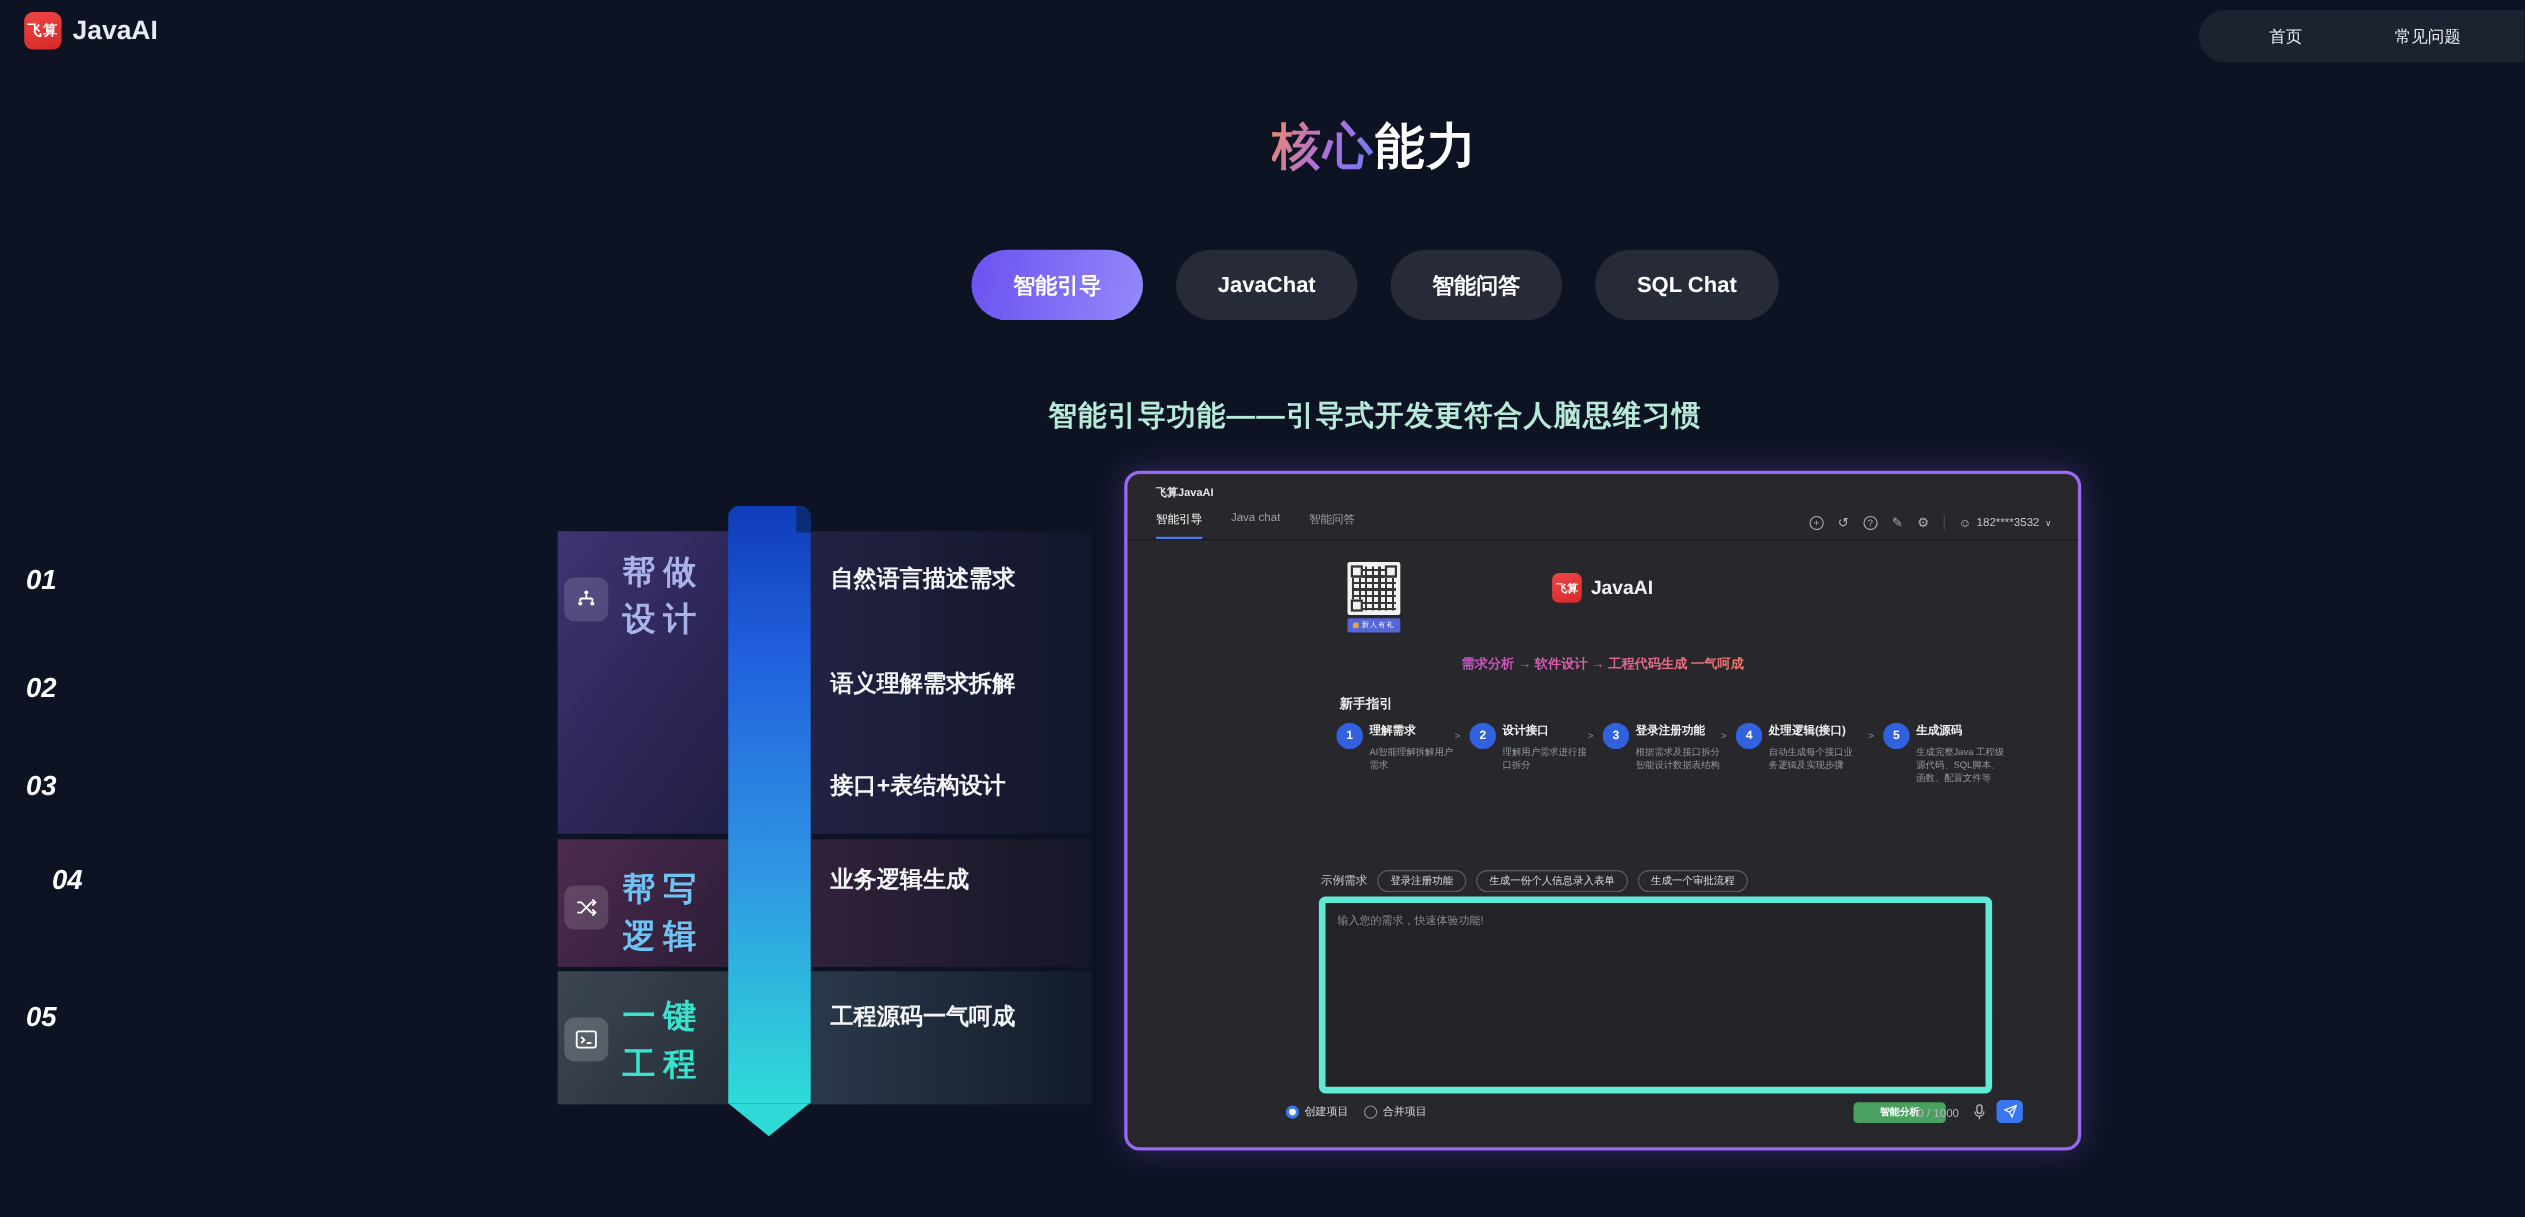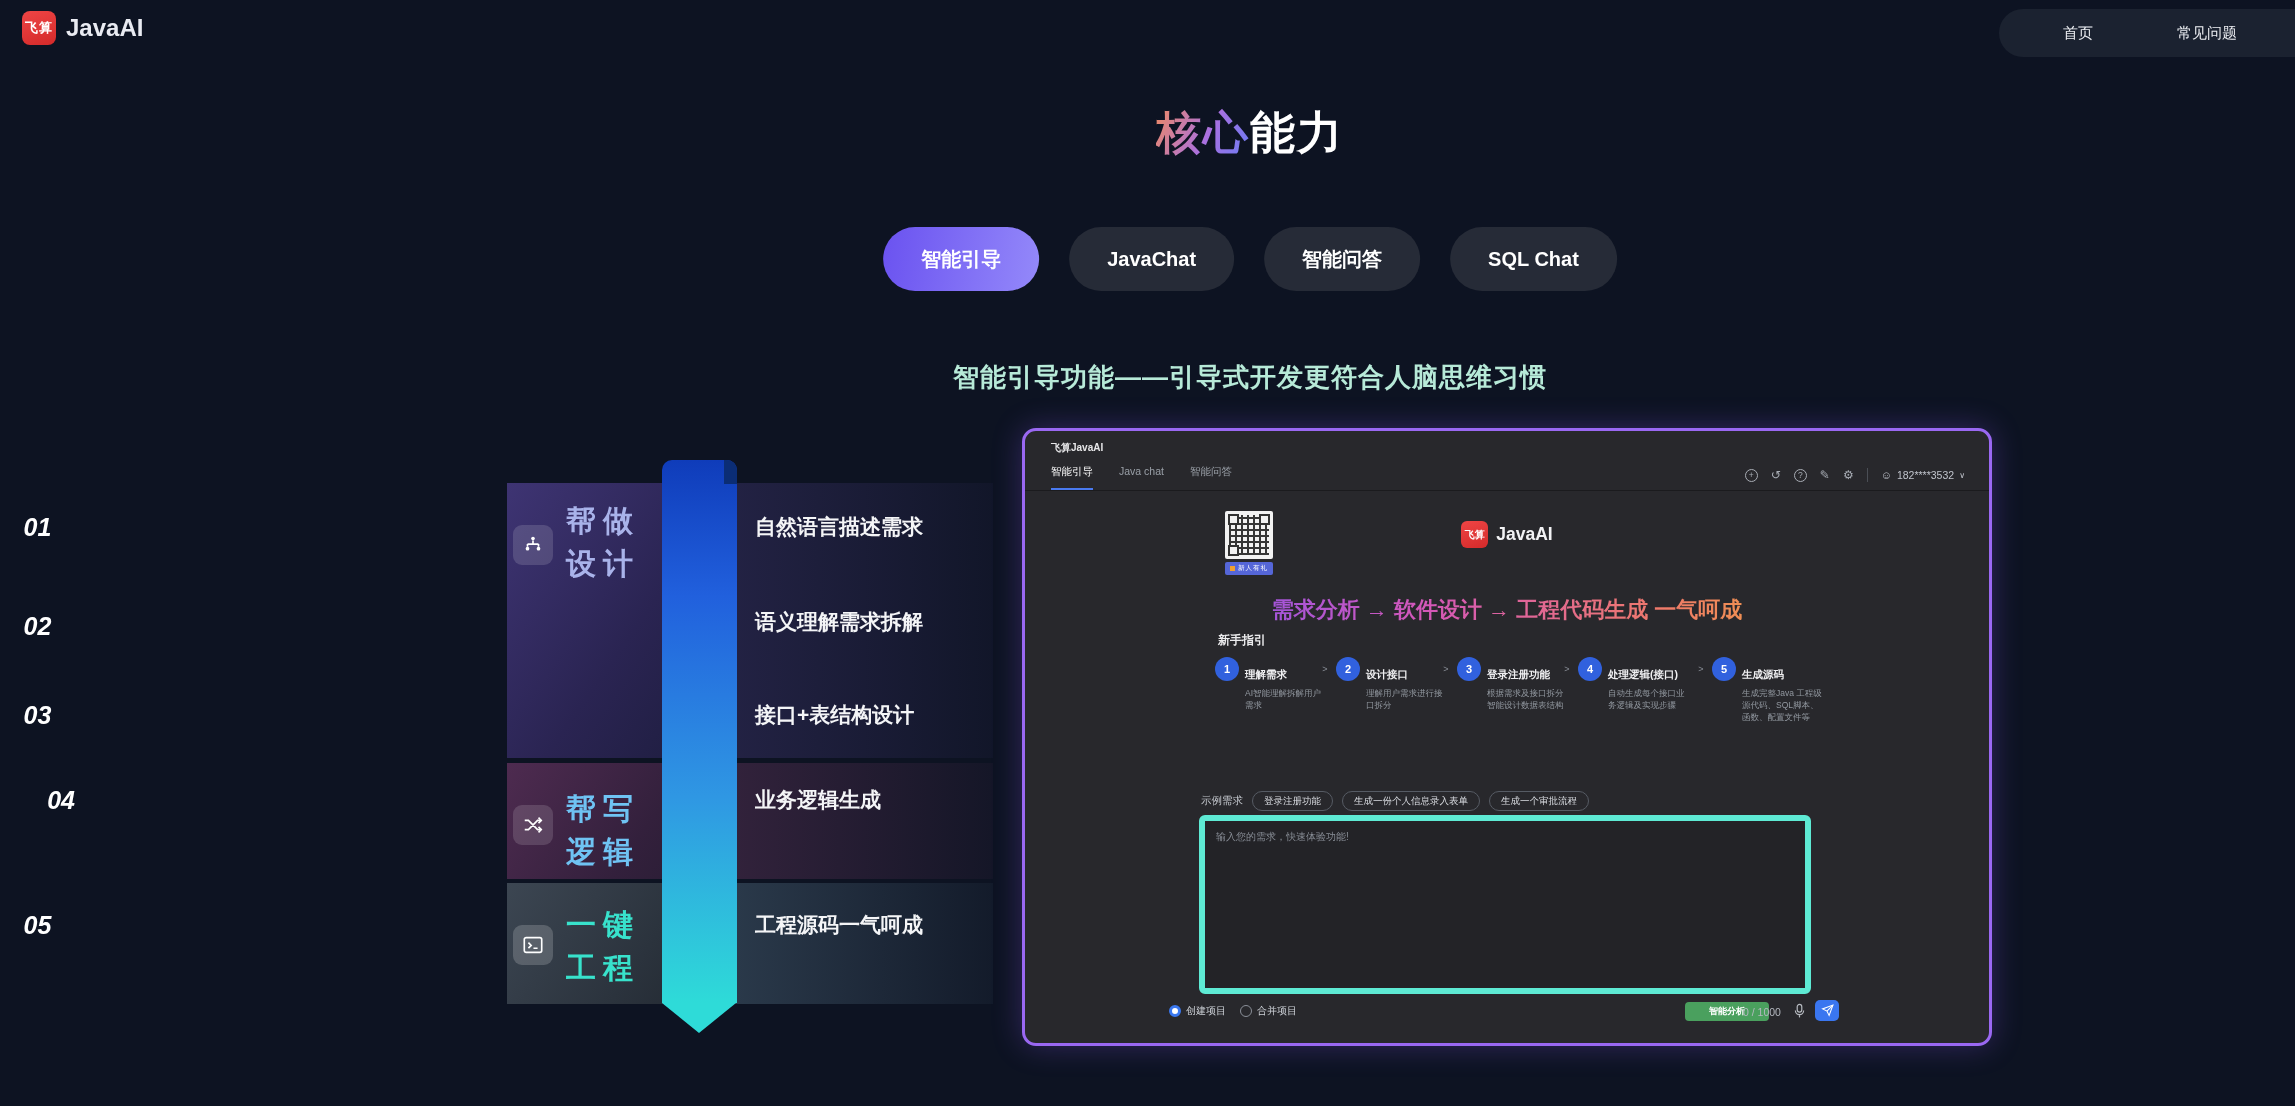--- a/index.html
+++ b/index.html
@@ -44,21 +44,21 @@
     border-radius:10px 10px 0 0;
     background:linear-gradient(180deg,#0f3cba 0%,#2160dd 25%,#2f97e3 62%,#2edbd8 100%); }
   .ribbon-fold { position:absolute; right:0; top:0; width:13px; height:24px; background:#0b2d75; border-radius:0 10px 0 0; }
   .rib-num { position:absolute; width:75px; text-align:center; color:#fff; font-size:25px; font-weight:bold;
     font-style:italic; line-height:28px; }
   .rib-arrow { position:absolute; left:662px; top:1003px; width:0; height:0; z-index:2;
     border-left:37.5px solid transparent; border-right:37.5px solid transparent; border-top:30px solid #2edbd8; }
   .row-label { position:absolute; left:755px; font-size:21px; font-weight:bold; color:#f4f5f7; line-height:28px; z-index:3; }
 
   
-  .app-window { position:absolute; left:1022px; top:428px; width:970px; height:618px; background:#28282c;
+  .app-window { position:absolute; left:1022px; top:428px; width:870px; height:618px; background:#28282c;
     border:3px solid #9a68f2; border-radius:14px; box-shadow:0 0 30px rgba(140,90,240,.30); z-index:4; }
   .aw-title { position:absolute; left:26px; top:10px; font-size:10px; font-weight:bold; color:#e6e6e8; }
   .aw-tabs { position:absolute; left:26px; top:34px; display:flex; gap:26px; }
   .aw-tab { font-size:10.5px; color:#9aa0a8; padding-bottom:9px; cursor:default; }
   .aw-tab.active { color:#fff; border-bottom:2px solid #4a7af0; }
   .aw-divider { position:absolute; left:0; right:0; top:59px; height:1px; background:#1b1b1e; }
   .aw-toolbar { position:absolute; right:24px; top:36px; display:flex; align-items:center; gap:13px; color:#a8adb5; }
   .mini-ic { font-size:12px; line-height:14px; }
   .mini-circ { width:13px; height:13px; border:1px solid #a8adb5; border-radius:50%;
     display:inline-flex; align-items:center; justify-content:center; font-size:8.5px; line-height:1; }
@@ -78,31 +78,31 @@
   .qr-cap { position:absolute; left:200px; top:131px; width:48px; height:13px; background:#5566d8; border-radius:2px;
     display:flex; align-items:center; justify-content:center; gap:3px; }
   .qr-cap .dot { width:5px; height:5px; background:#f0a030; }
   .qr-cap .txt { font-size:6.5px; color:#fff; letter-spacing:1px; }
 
   .aw-logo { position:absolute; left:0; right:0; top:90px; display:flex; align-items:center; justify-content:center; gap:8px; }
   .aw-logo-badge { width:27px; height:27px; background:linear-gradient(160deg,#ef4545,#d42a2a); border-radius:6px;
     display:flex; align-items:center; justify-content:center; color:#fff; font-weight:bold; font-size:10px; }
   .aw-logo-text { font-size:17.5px; font-weight:bold; color:#f2f2f4; }
 
-  .flow-line { position:absolute; left:0; right:0; top:164px; text-align:center; font-size:22px; font-weight:bold;
+  .flow-line { position:absolute; left:0; right:0; top:164px; text-align:center; font-size:12px; font-weight:bold;
     background:linear-gradient(90deg,#8e54e8 18%,#d558b8 42%,#ef7a6a 66%,#f0a040 82%);
     -webkit-background-clip:text; background-clip:text; color:transparent; }
 
   .guide-title { position:absolute; left:193px; top:201px; font-size:12px; font-weight:bold; color:#ececee; }
   .guide { position:absolute; left:190px; top:226px; width:610px; display:flex; align-items:flex-start; }
   .gstep { position:relative; width:99px; padding-left:30px; }
   .gstep.wide { width:112px; }
   .gcircle { position:absolute; left:0; top:0; width:24px; height:24px; border-radius:50%; background:#3161de;
     color:#fff; font-size:11px; font-weight:bold; display:flex; align-items:center; justify-content:center; }
-  .gtitle { font-size:10.5px; font-weight:bold; color:#f0f0f2; line-height:13px; margin-top:11px; }
+  .gtitle { font-size:10.5px; font-weight:bold; color:#f0f0f2; line-height:13px; margin-top:1px; }
   .gdesc { font-size:8.5px; color:#9298a0; line-height:12px; margin-top:6px; width:80px; }
   .gsep { width:22px; text-align:center; color:#8a8f98; font-size:9px; margin-top:7px; }
 
   .examples { position:absolute; left:176px; top:360px; display:flex; align-items:center; gap:9px; }
   .ex-label { font-size:10.5px; color:#c6cad0; }
   .ex-pill { border:1px solid #565b64; border-radius:10px; padding:2.5px 11px; font-size:9.5px; color:#dadde2; cursor:default; }
 
   .aw-textarea { position:absolute; left:174px; top:384px; width:612px; height:179px; background:#232327;
     border:6px solid #5eead4; border-radius:6px; padding:9px 11px; font-size:10px; color:#878c95; }
 

